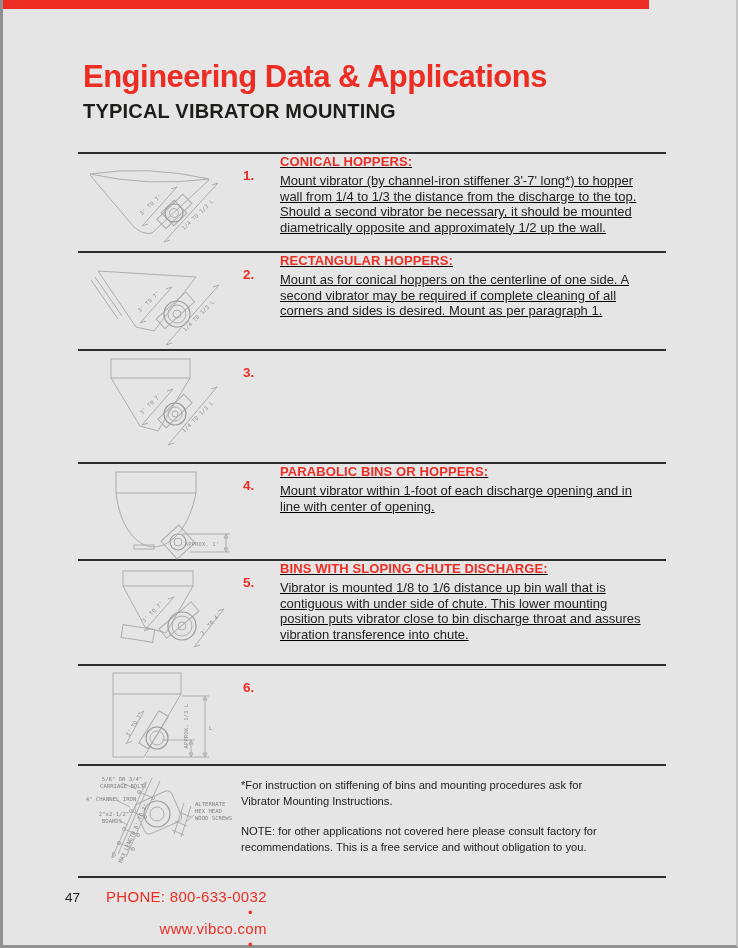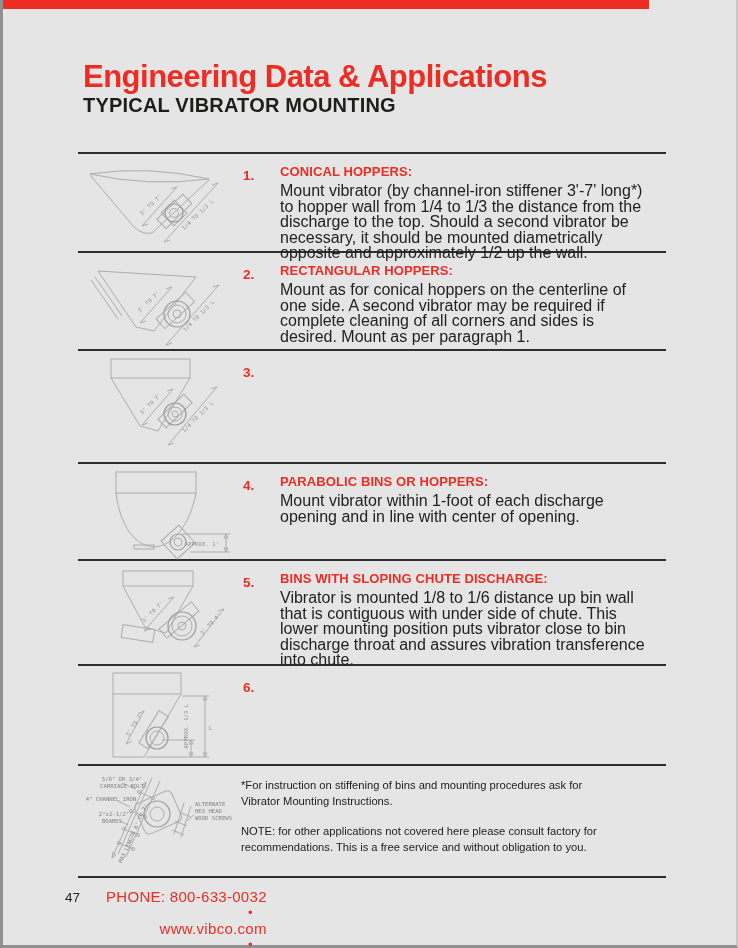--- a/index.html
+++ b/index.html
@@ -7,33 +7,33 @@
     width:738px;height:948px;position:relative;background:#ffffff;
     font-family:"Liberation Sans",sans-serif;overflow:hidden;
   }
   .page{
     position:absolute;inset:0;background:#e5e5e5;box-sizing:border-box;
     border-left:3px solid #909090;border-bottom:3px solid #909090;border-right:2px solid #c6c6c6;
   }
   .topbar{position:absolute;left:0;top:0;width:646px;height:9px;background:var(--accent,#ed2d24);}
   .header{position:absolute;left:80px;top:60px;}
   .title{font-size:31px;font-weight:bold;color:var(--accent,#ed2d24);letter-spacing:-0.5px;line-height:34px;}
-  .subtitle{font-size:20px;font-weight:bold;color:#1d1d1b;letter-spacing:0.2px;}
+  .subtitle{font-size:20px;font-weight:bold;color:#1d1d1b;margin-top:6px;letter-spacing:0.2px;}
   .sections{position:absolute;left:75px;top:152px;width:588px;}
   .section{display:flex;border-top:2px solid #2e2e2e;box-sizing:border-box;}
   .s1{height:99px}.s2{height:98px}.s3{height:113px}.s4{height:97px}
   .s5{height:105px}.s6{height:100px}
   .s7{height:114px;border-bottom:2px solid #2e2e2e;}
   .draw{width:163px;flex:none;position:relative;}
   .draw svg{position:absolute;top:4px;left:0;}
   .num{width:39px;flex:none;box-sizing:border-box;padding-top:14px;padding-left:2px;
        font-weight:bold;font-size:13.5px;color:var(--accent,#ed2d24);}
-  .txt{flex:1;padding-top:10px;padding-right:10px;}
+  .txt{flex:1;padding-top:0;padding-right:10px;text-decoration:underline;}
   .heading{font-size:13px;font-weight:bold;color:var(--accent,#ed2d24);letter-spacing:0.1px;margin:0 0 4px 0;}
-  .body{font-size:16px;line-height:15.6px;color:#222;margin:0;width:372px;}
+  .body{font-size:13px;line-height:15.6px;color:#222;margin:0;width:372px;}
   .fn-txt{flex:1;padding-top:12px;padding-right:10px;}
   .fn-txt p{font-size:11.2px;line-height:15.6px;color:#222;margin:0 0 15px 0;width:380px;}
   .footer{position:absolute;left:62px;top:888px;display:flex;align-items:baseline;}
   .pageno{font-size:13.5px;color:#222;width:41px;flex:none;}
   .contact{font-size:15px;font-weight:normal;color:var(--accent,#ed2d24);letter-spacing:0.3px;display:flex;align-items:flex-end;flex-direction:column;}
   .contact .sep{margin:0 14px;font-size:13px;}
   .ln{fill:none;stroke:#adadad;stroke-width:1;}
   .lnb{fill:none;stroke:#9c9c9c;stroke-width:1.2;}
   text.dim{font-family:"DejaVu Sans Mono",monospace;font-size:5.4px;fill:#8d8d8d;letter-spacing:0.2px;}
   text.dim7{font-family:"DejaVu Sans Mono",monospace;font-size:5.6px;fill:#848484;}

